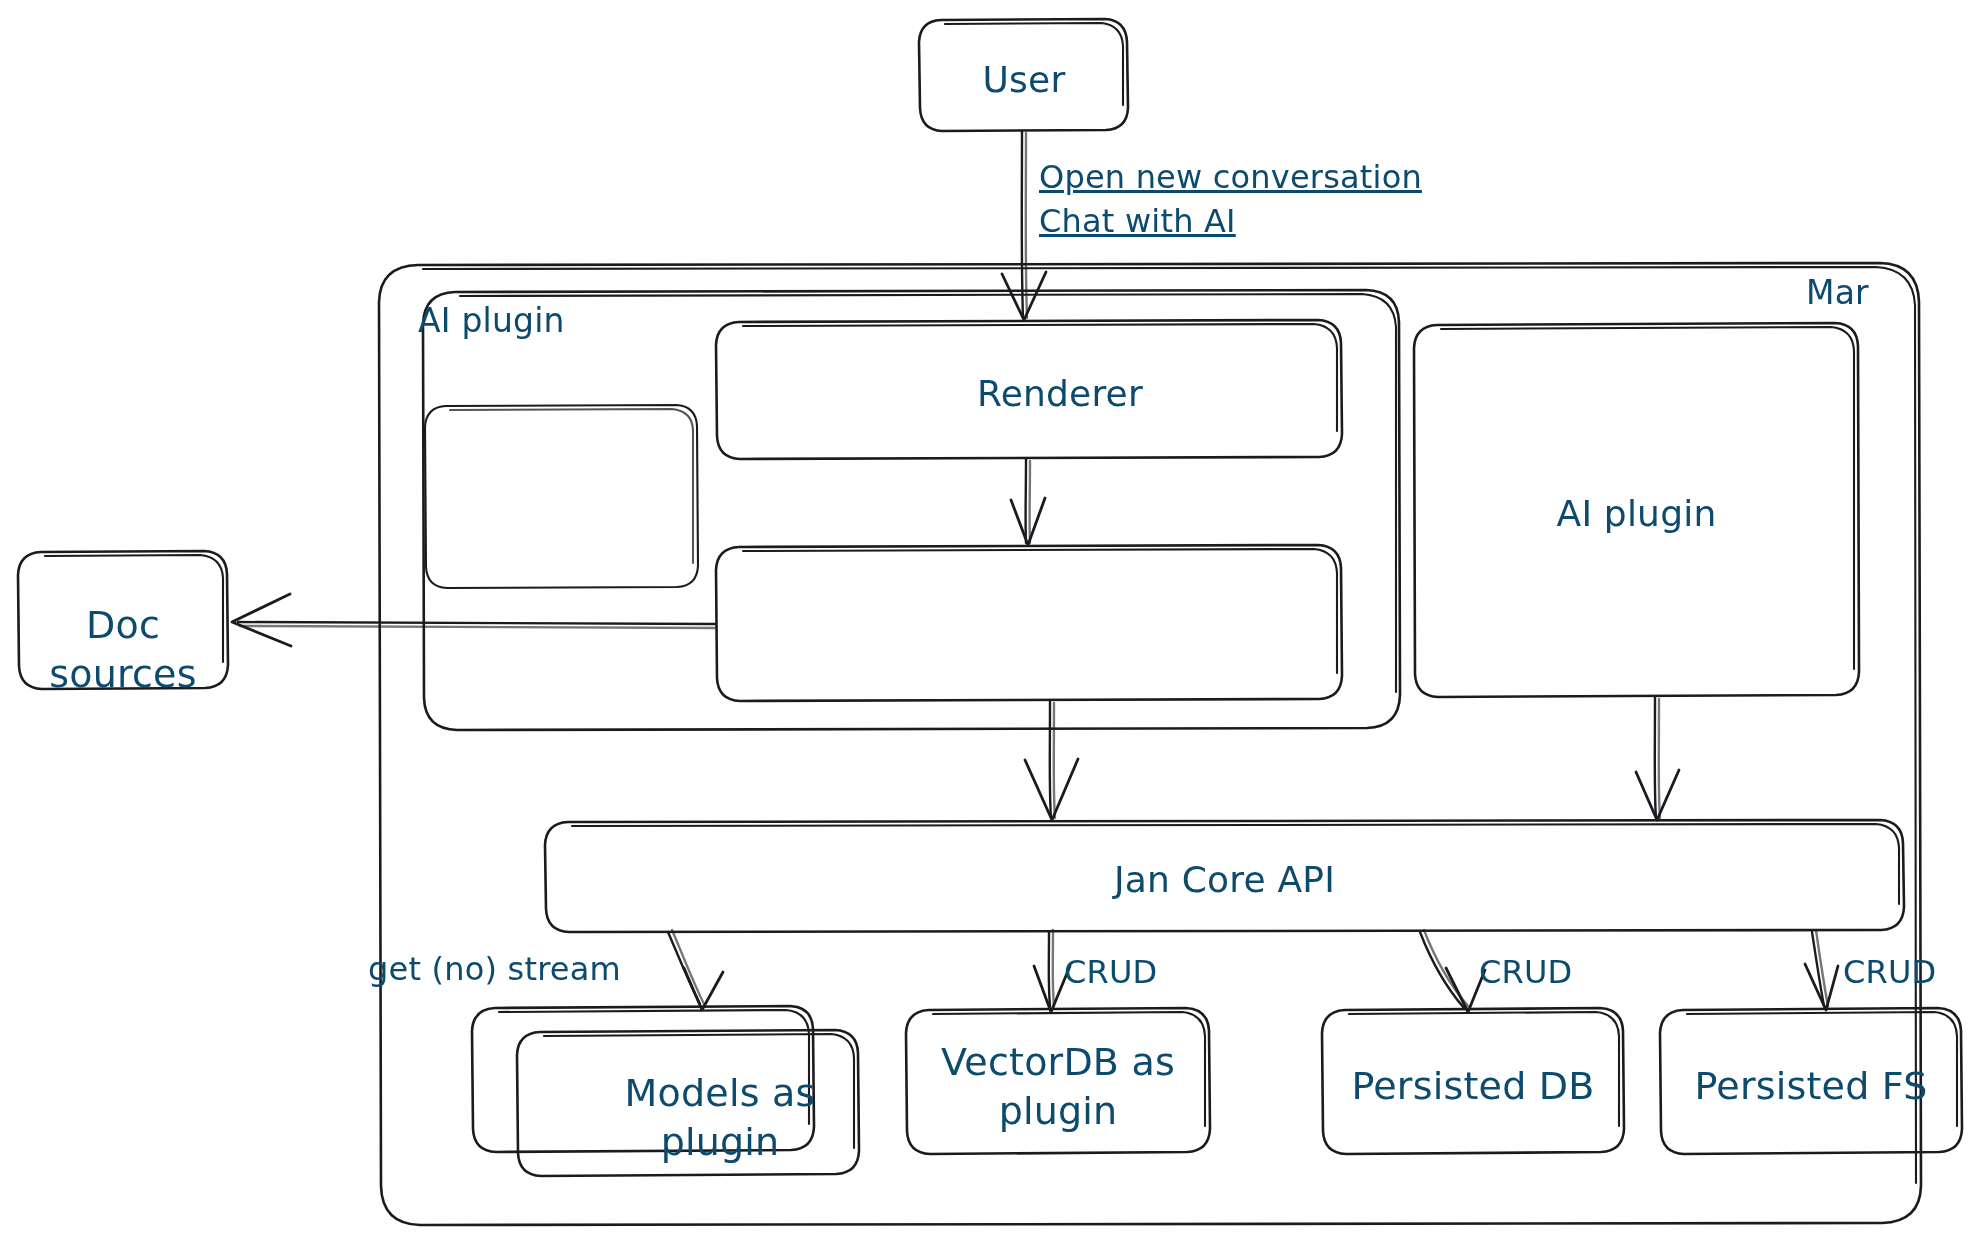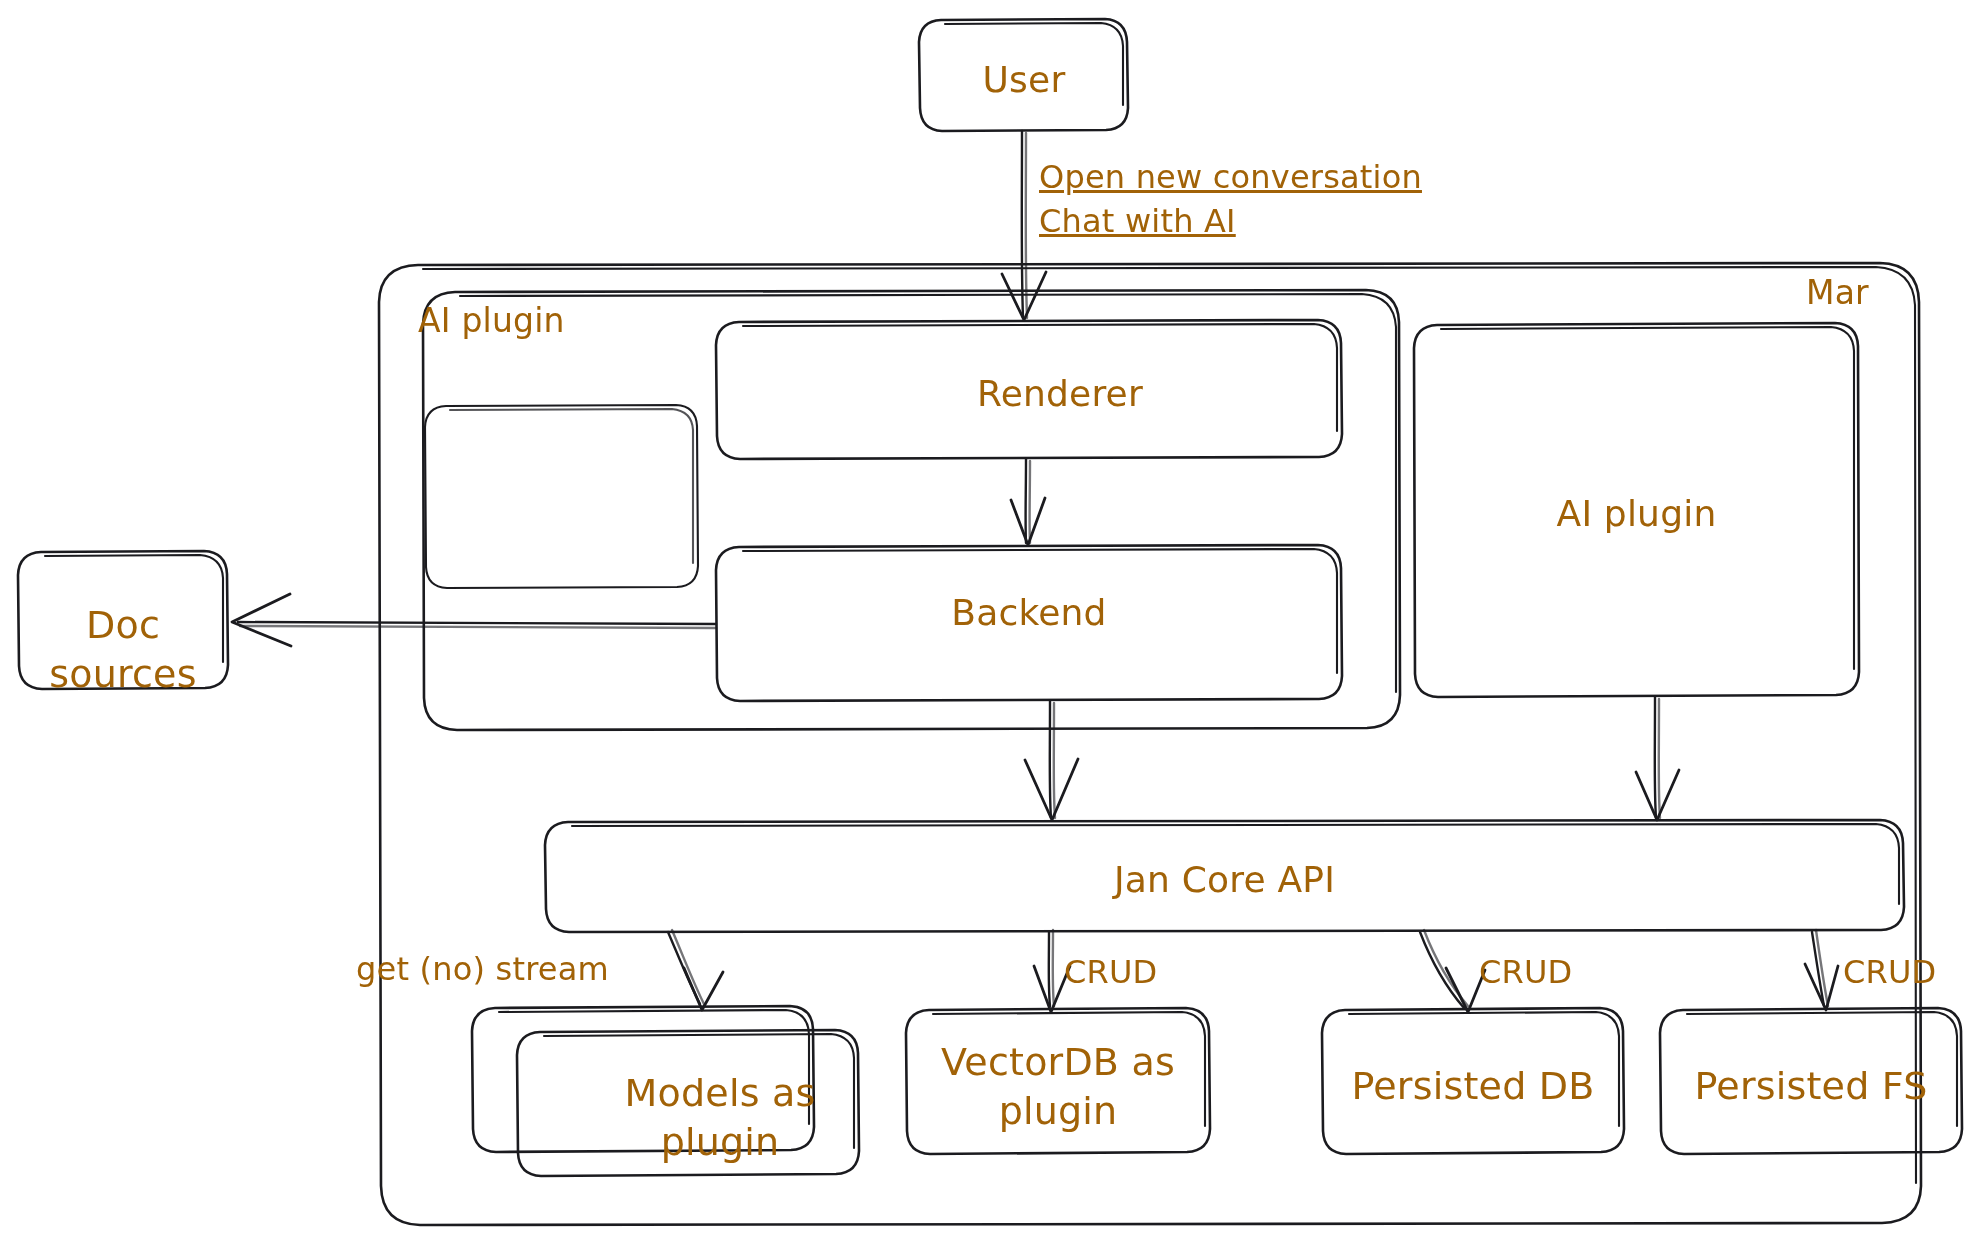--- a/index.html
+++ b/index.html
@@ -50,21 +50,21 @@
   }
   .arrow-head {
     fill: none;
     stroke: #1b1b1f;
     stroke-width: 2.8;
     stroke-linecap: round;
     stroke-linejoin: round;
   }
   .node-text {
     position: absolute;
-    color: #a16207;
+    color: #0c4a6e;
     font-family: "DejaVu Sans", sans-serif;
     text-align: center;
     white-space: pre-line;
     line-height: 1.28;
     pointer-events: none;
     letter-spacing: 0.2px;
   }
   .t-node   { font-size: 38px; }
   .t-node-lg{ font-size: 36px; }
   .t-small  { font-size: 23px; text-align: left; line-height: 1.42; }
@@ -207,30 +207,29 @@
 
   <div class="node-text t-grp" style="left:418px; top:300px; width:300px;">AI plugin</div>
 
   <div class="node-text t-node-lg" style="left:919px; top:57px; width:210px;">User</div>
 
   <div class="node-text t-edge" style="left:1039px; top:155px; width:470px; line-height:1.38;text-decoration:underline;">Open new conversation
 Chat with AI</div>
 
   <div class="node-text t-node-lg" style="left:716px; top:371px; width:626px;padding-left:31px;">Renderer</div>
 
-  <div class="node-text t-node-lg" style="left:716px; top:590px; width:626px;">Backend</div>
 
 
   <div class="node-text t-node-lg" style="left:1414px; top:491px; width:445px;">AI plugin</div>
 
   <div class="node-text t-node" style="left:10px; top:601px; width:226px;">Doc sources</div>
 
   <div class="node-text t-node-lg" style="left:545px; top:857px; width:1359px;">Jan Core API</div>
 
-  <div class="node-text t-edge" style="left:356px; top:949px; width:340px;">get (no) stream</div>
+  <div class="node-text t-edge" style="left:368px; top:949px; width:340px;">get (no) stream</div>
 
   <div class="node-text t-edge" style="left:1064px; top:952px; width:140px;">CRUD</div>
 
   <div class="node-text t-edge" style="left:1479px; top:952px; width:140px;">CRUD</div>
 
   <div class="node-text t-edge" style="left:1843px; top:952px; width:140px;">CRUD</div>
 
   <div class="node-text t-node" style="left:517px; top:1069px; width:342px;padding-left:32px;">Models as
 plugin</div>
 

